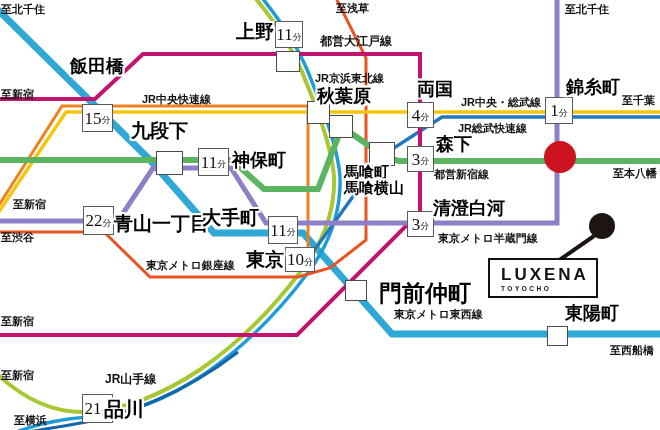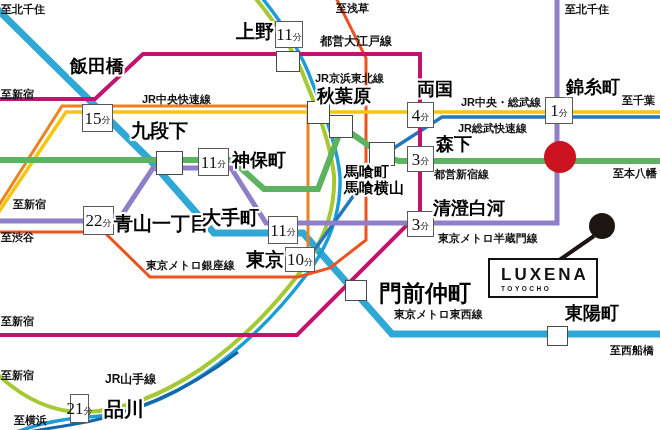--- a/index.html
+++ b/index.html
@@ -87,21 +87,21 @@
       <span class="unit">分</span>
     </div>
   <div class="badge" style="left:407px;top:146px;width:27px;height:26px;">
       <span class="num">3</span>
       <span class="unit">分</span>
     </div>
   <div class="badge" style="left:407px;top:211px;width:27px;height:26px;">
       <span class="num">3</span>
       <span class="unit">分</span>
     </div>
-  <div class="badge" style="left:70px;top:394px;width:19px;height:29px;">
+  <div class="badge" style="left:82px;top:394px;width:31px;height:29px;">
       <span class="num">21</span>
       <span class="unit">分</span>
     </div>
 
   <div class="st outline" style="left:70px;top:57px;">飯田橋</div>
   <div class="st outline" style="left:131px;top:121px;font-size:19px;">九段下</div>
   <div class="st outline" style="left:236px;top:22px;font-size:19px;">上野</div>
   <div class="st outline" style="left:317px;top:87px;">秋葉原</div>
   <div class="st outline" style="left:417px;top:80px;">両国</div>
   <div class="st outline" style="left:566px;top:78px;">錦糸町</div>

